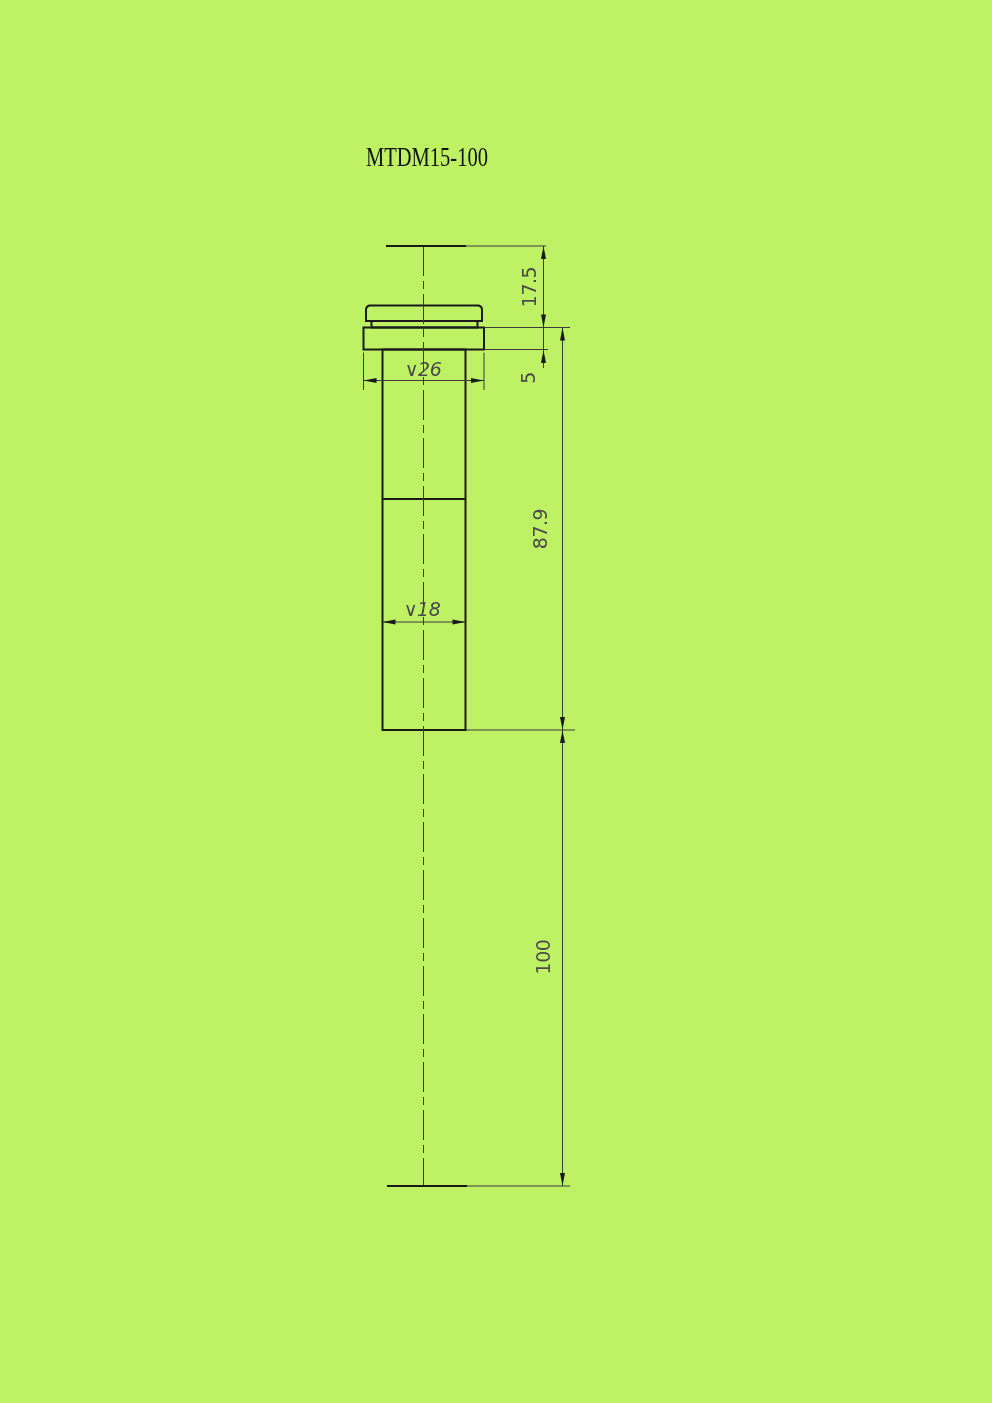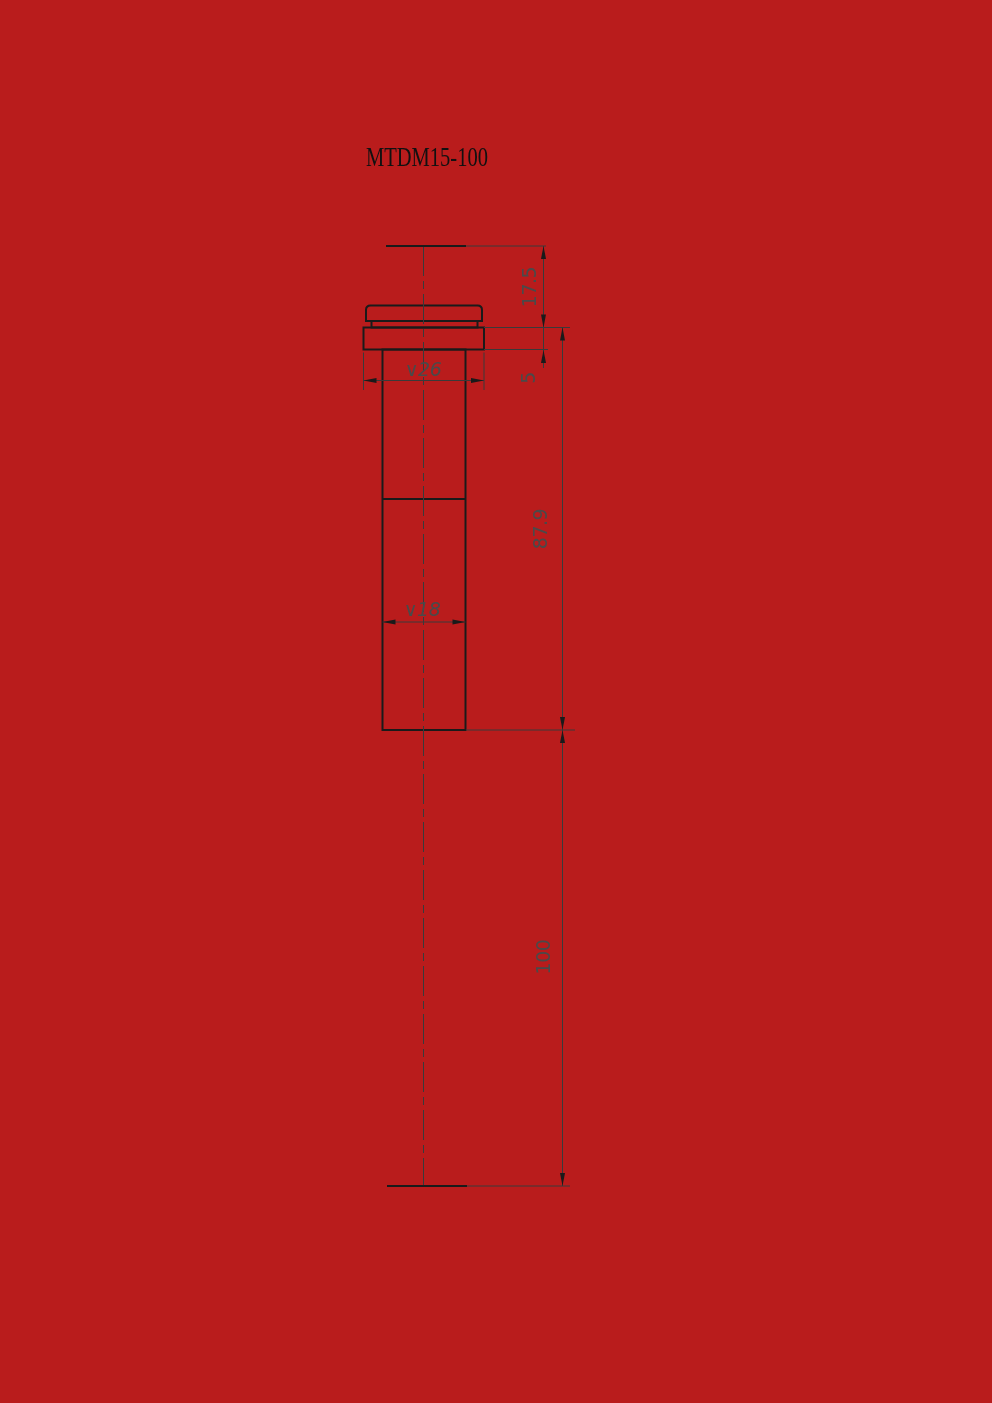--- a/index.html
+++ b/index.html
@@ -4,21 +4,21 @@
 <style>
   html, body {
     margin: 0;
     padding: 0;
     background: #ffffff;
   }
   .page {
     position: relative;
     width: 992px;
     height: 1403px;
-    background: #b91c1c;
+    background: #bef264;
     overflow: hidden;
     text-align: center;
   }
   svg { display: block; }
 
   
   .obj {
     fill: none;
     stroke: #1a1a1a;
     stroke-width: 2;

